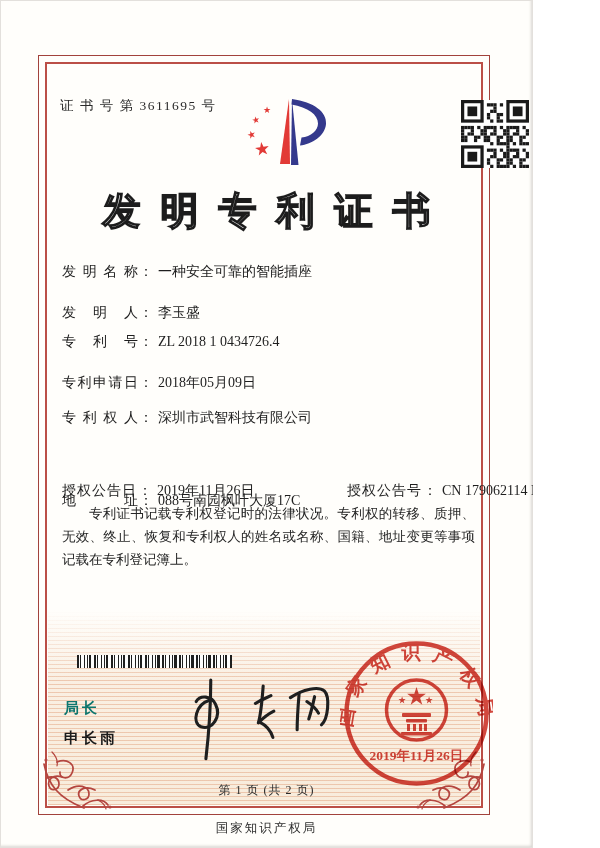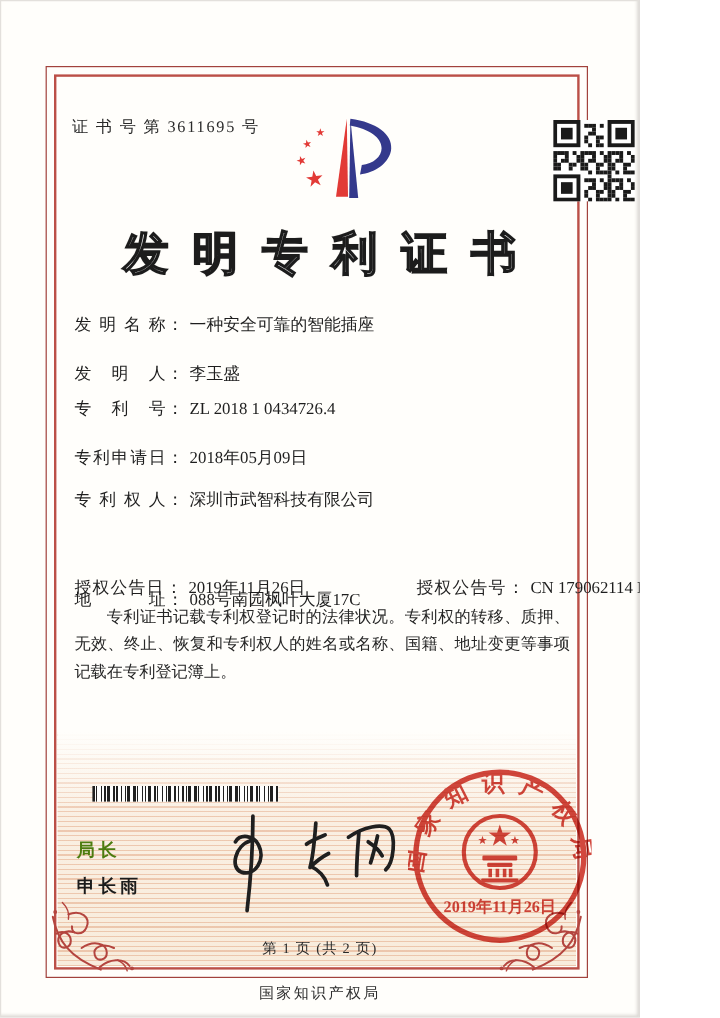--- a/index.html
+++ b/index.html
@@ -44,21 +44,21 @@
   .field .val{display:inline-block;vertical-align:top;color:#1e1e1e;white-space:normal;max-width:368px;}
   .grant-no{position:absolute;left:285px;top:0;}
   
   .body-text{position:absolute;left:62px;right:58px;top:502px;font-size:13.5px;line-height:23px;text-align:justify;color:#262626;}
   .body-text p{margin:0;text-indent:2em;}
   
   .barcode{
     position:absolute;left:77px;top:655px;width:155px;height:13px;
     background:repeating-linear-gradient(90deg,#1f1f1f 0 2px,#fdfdfd 2px 3px,#1f1f1f 3px 4px,#fdfdfd 4px 7px,#1f1f1f 7px 8px,#fdfdfd 8px 10px,#1f1f1f 10px 11px,#fdfdfd 11px 12px,#1f1f1f 12px 14.5px,#fdfdfd 14.5px 17px);
   }
-  .signer-title{position:absolute;left:64px;top:699px;font-family:"Liberation Sans",sans-serif;font-weight:600;font-size:15px;letter-spacing:3px;color:#4d7c0f;}
+  .signer-title{position:absolute;left:64px;top:699px;font-family:"Liberation Sans",sans-serif;font-weight:600;font-size:15px;letter-spacing:3px;color:#0f766e;}
   .signer-name{position:absolute;left:64px;top:729px;font-family:"Liberation Sans",sans-serif;font-weight:600;font-size:15px;letter-spacing:3px;color:#1c1c1c;}
   .signature{position:absolute;left:170px;top:670px;width:165px;height:98px;}
   .seal{position:absolute;left:340px;top:637px;width:153px;height:153px;mix-blend-mode:multiply;opacity:.93;}
   
   .page-num{position:absolute;left:0;right:0;top:782px;text-align:center;font-size:12px;color:#2a2a2a;letter-spacing:1px;}
   .back-note{position:absolute;left:0;right:0;top:820px;text-align:center;font-size:12.5px;color:#2e2e2e;letter-spacing:2px;}
 </style>
 </head>
 <body>
 

